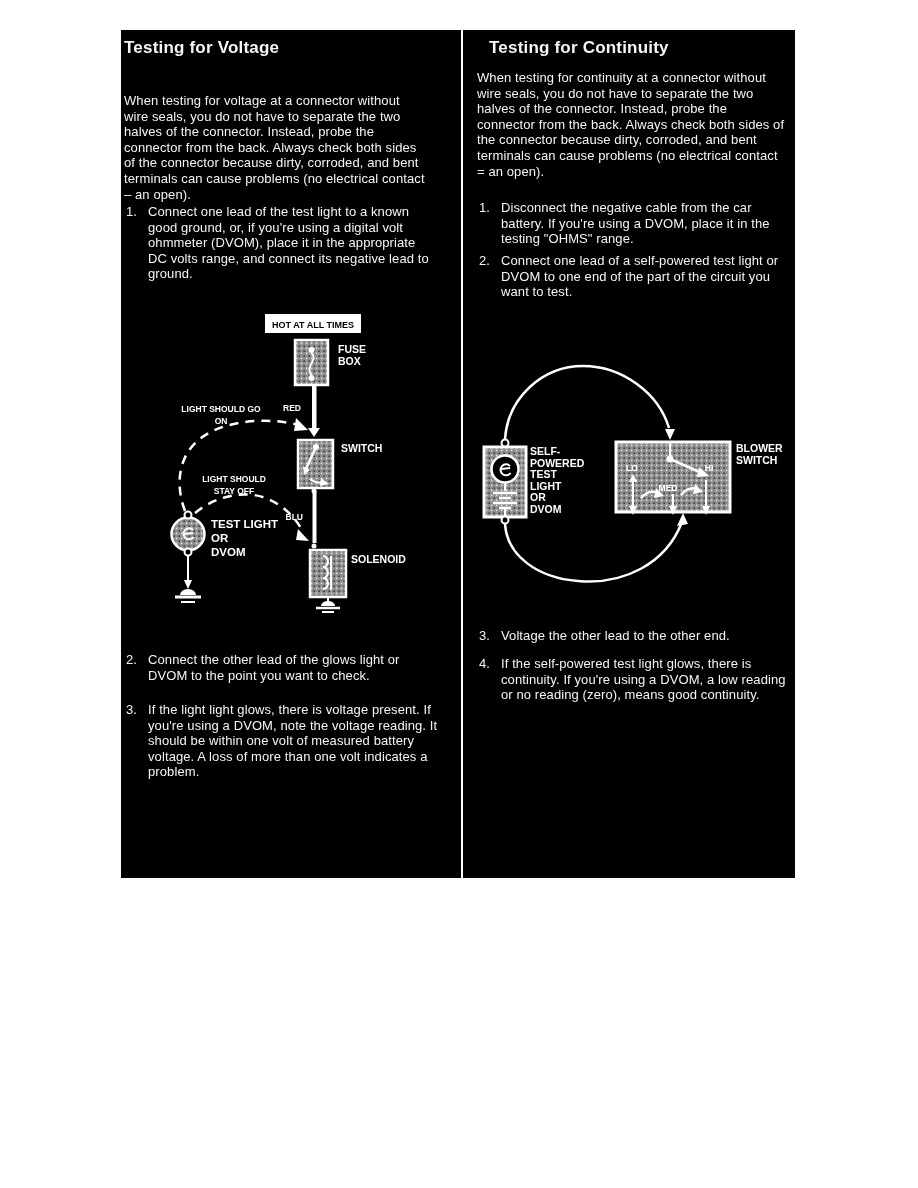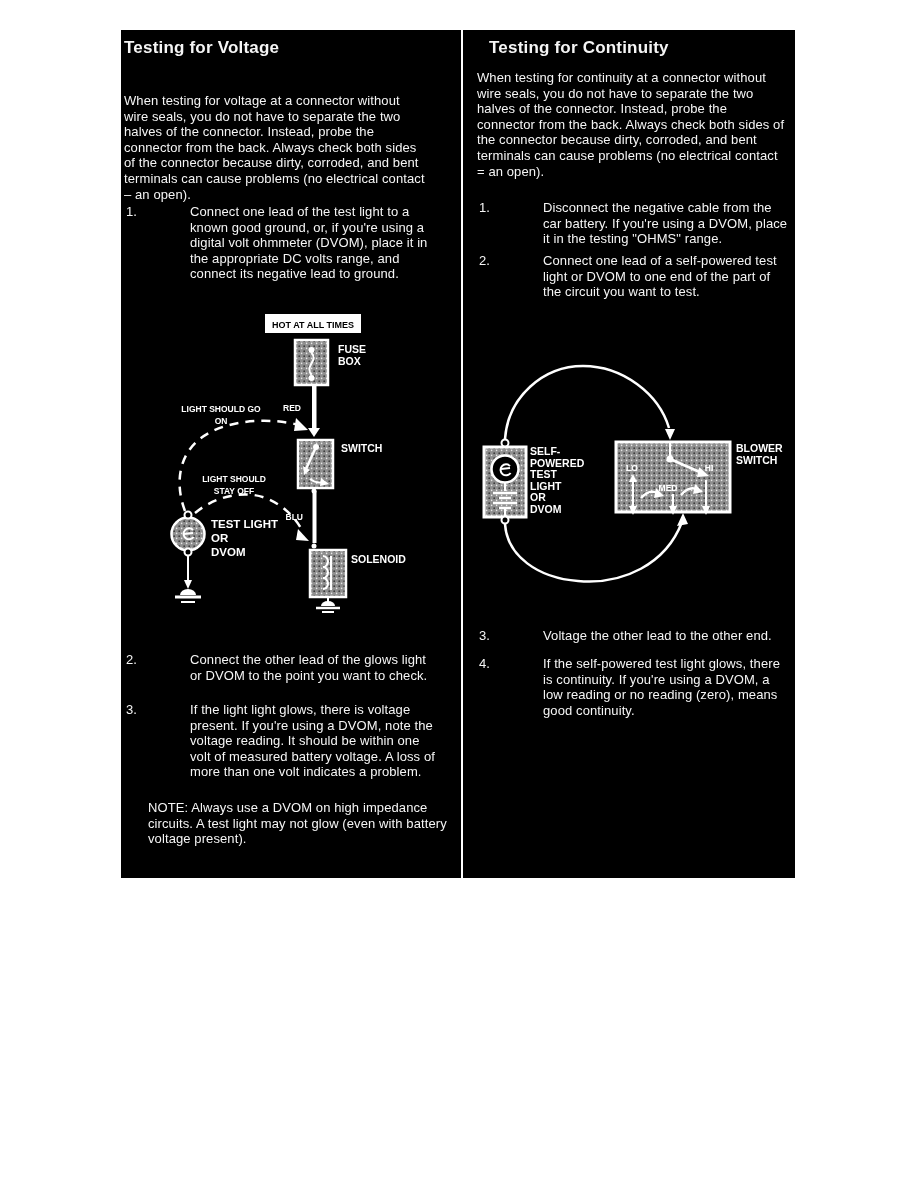--- a/index.html
+++ b/index.html
@@ -18,21 +18,21 @@
   .sec-title{
     position:absolute;font-size:17px;font-weight:700;letter-spacing:.2px;white-space:nowrap;
   }
   .para{
     position:absolute;font-size:13px;line-height:15.6px;letter-spacing:.1px;
   }
   .step{
     position:absolute;display:flex;font-size:13px;line-height:15.6px;letter-spacing:.1px;
   }
   .step .n{width:22px;flex:none;}
-  .step .t{flex:1;margin-left:42px;}
+  .step .t{flex:1;}
   svg text{fill:#ffffff;font-family:"Liberation Sans",sans-serif;font-weight:700;}
   svg .lbl10{font-size:10.5px;}
   svg .lbl8{font-size:8.5px;}
   .diag{position:absolute;}
 </style>
 </head>
 <body>
 
 <div class="panel">
 
@@ -142,21 +142,20 @@
   <div class="step" style="left:5px;top:622px;width:312px;">
     <div class="n">2.</div>
     <div class="t">Connect the other lead of the glows light or DVOM to the point you want to check.</div>
   </div>
 
   <div class="step" style="left:5px;top:672px;width:312px;">
     <div class="n">3.</div>
     <div class="t">If the light light glows, there is voltage present. If you're using a DVOM, note the voltage reading. It should be within one volt of measured battery voltage. A loss of more than one volt indicates a problem.</div>
   </div>
 
-  <div class="para" style="left:27px;top:770px;width:300px;">NOTE: Always use a DVOM on high impedance circuits. A test light may not glow (even with battery voltage present).</div>
 
   <div class="sec-title" style="left:368px;top:8px;">Testing for Continuity</div>
 
   <div class="para" style="left:356px;top:40px;width:308px;">When testing for continuity at a connector without wire seals, you do not have to separate the two halves of the connector. Instead, probe the connector from the back. Always check both sides of the connector because dirty, corroded, and bent terminals can cause problems (no electrical contact = an open).</div>
 
   <div class="step" style="left:358px;top:170px;width:312px;">
     <div class="n">1.</div>
     <div class="t">Disconnect the negative cable from the car battery. If you're using a DVOM, place it in the testing "OHMS" range.</div>
   </div>
 

